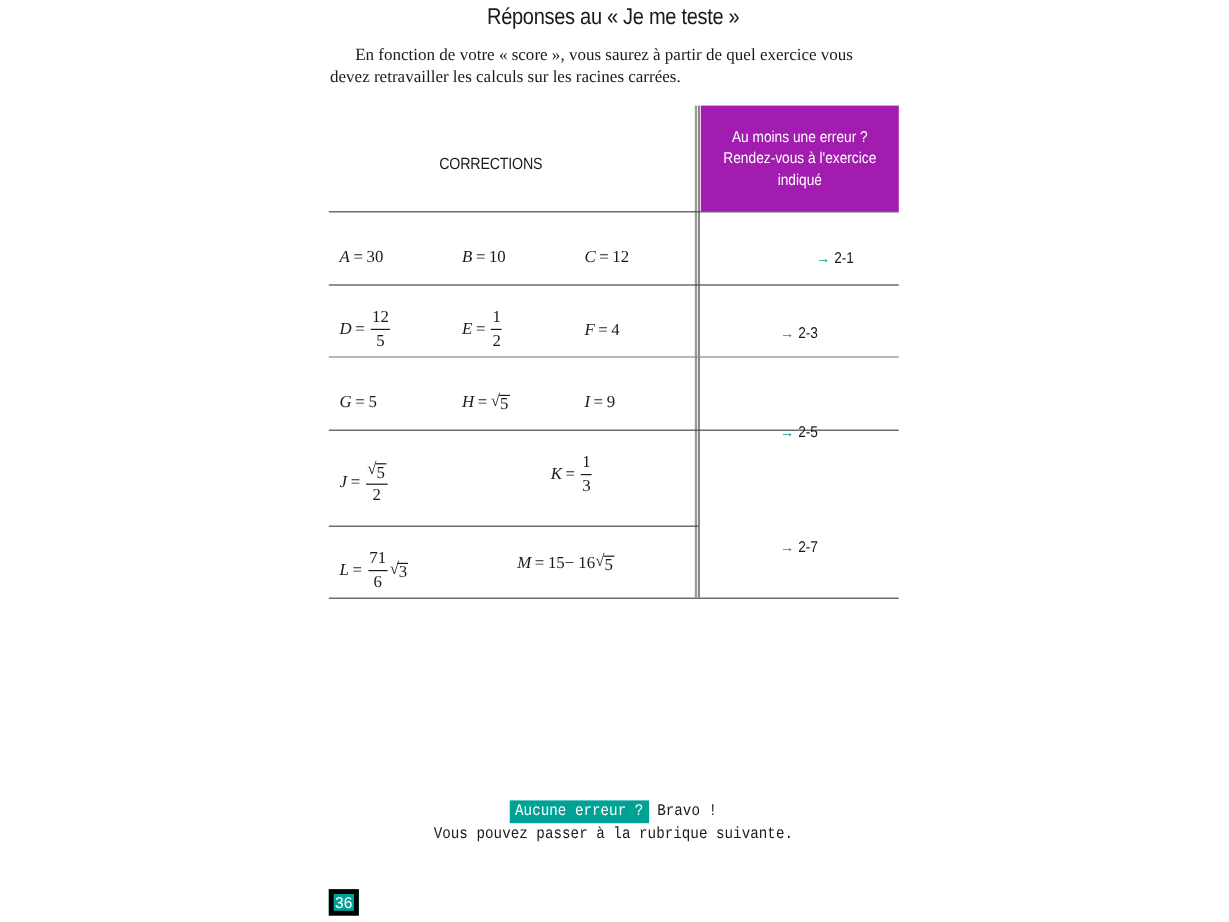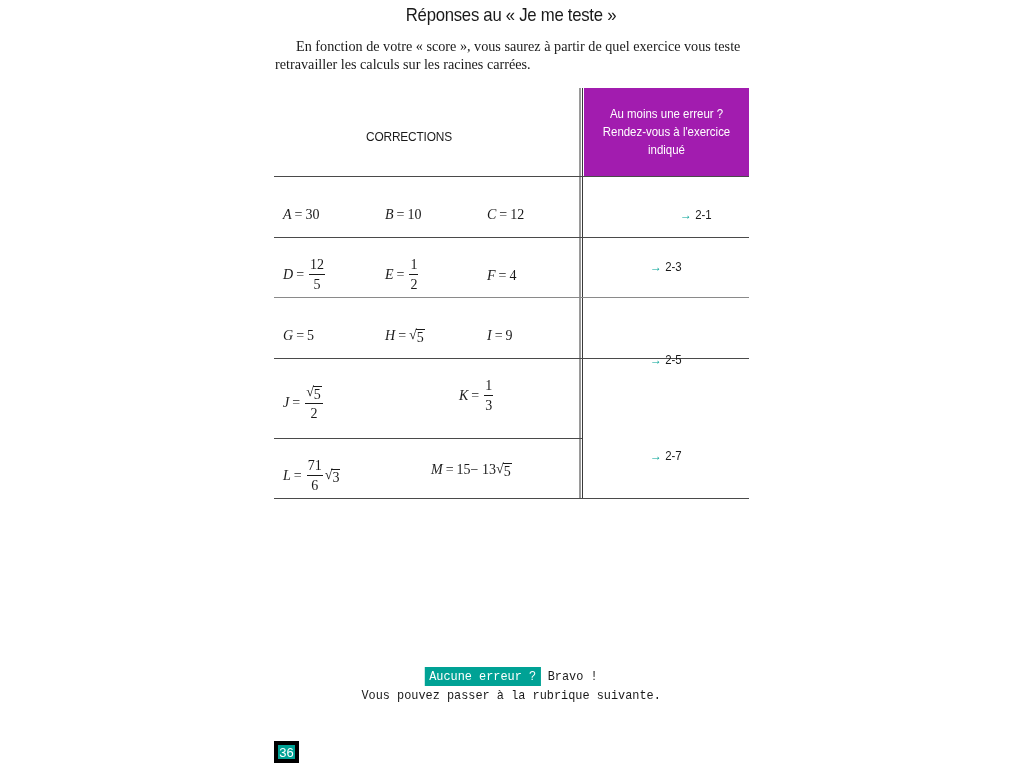--- a/index.html
+++ b/index.html
@@ -57,21 +57,21 @@
   .page-num {
     position: absolute; left: 274px; top: 741px; width: 25px; height: 22px;
     background: #00a295; color: #fff; font-family: "Liberation Sans", sans-serif; font-size: 13px;
     display: flex; align-items: center; justify-content: center; border: 4px solid #000000; box-sizing: border-box;
   }
 </style>
 </head>
 <body>
 
 <div class="title">Réponses au « Je me teste »</div>
-<div class="intro">En fonction de votre « score », vous saurez à partir de quel exercice vous teste retravailler les calculs sur les racines carrées.</div>
+<div class="intro">En fonction de votre « score », vous saurez à partir de quel exercice vous devez retravailler les calculs sur les racines carrées.</div>
 
 <div>
 
   <div class="vline" style="left:579px; top:88px; height:410px; background:#9a9a9a; width:2px;"></div>
   <div class="vline" style="left:582px; top:88px; height:410px; background:#3a3a3a;"></div>
 
   <div class="teal-head">
     <span>Au moins une erreur ? Rendez-vous à l'exercice indiqué</span>
   </div>
   <div class="corrections">CORRECTIONS</div>
@@ -116,21 +116,21 @@
     <span class="frac">
         <span class="num">1</span>
         <span class="den">2</span>
       </span>
   </div>
   <div class="math" style="left:487px; top:268px;">
     <span class="v">F</span>
       <span class="eq">=</span>
       <span>4</span>
   </div>
-  <div class="link" style="top:259px;">
+  <div class="link" style="top:270px;">
     <span class="arrow">→</span><span class="ref">2-3</span>
   </div>
 
   <div class="math" style="left:283px; top:328px;">
     <span class="v">G</span>
       <span class="eq">=</span>
       <span>5</span>
   </div>
   <div class="math" style="left:385px; top:327px;">
     <span class="v">H</span>
@@ -177,21 +177,21 @@
         <span class="den">6</span>
       </span>
     <span class="sqrt">
         <span class="rad">√</span>
         <span class="rc">3</span>
       </span>
   </div>
   <div class="math" style="left:431px; top:461px;">
     <span class="v">M</span>
       <span class="eq">=</span>
-      <span>15− 13</span>
+      <span>15− 16</span>
     <span class="sqrt">
         <span class="rad">√</span>
         <span class="rc">5</span>
       </span>
   </div>
 
   <div class="link" style="top:448px;">
     <span class="arrow">→</span><span class="ref">2-7</span>
   </div>
 </div>

